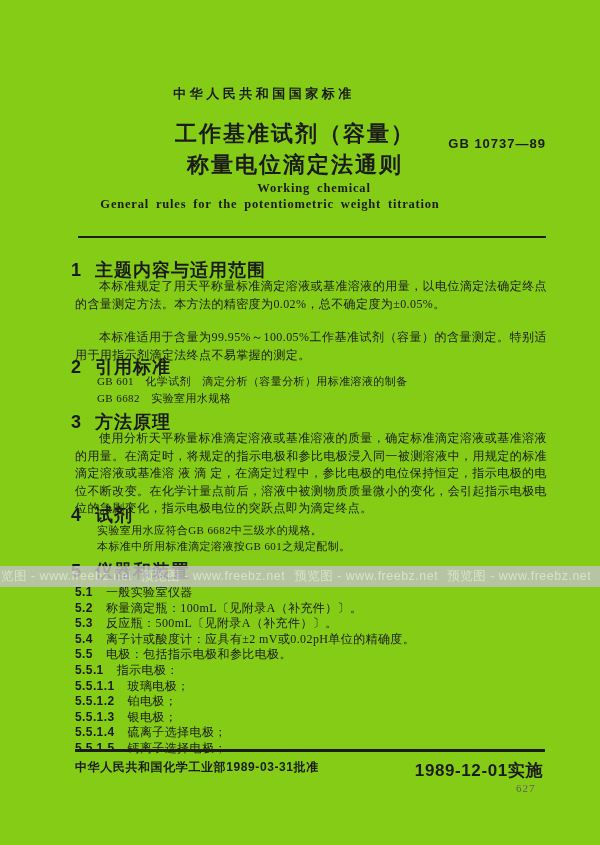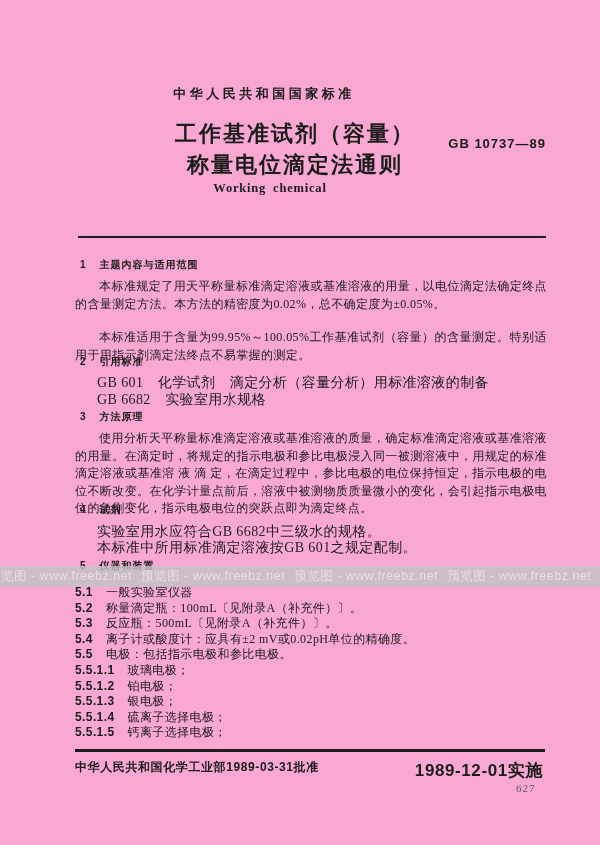--- a/index.html
+++ b/index.html
@@ -4,21 +4,21 @@
 <style>
   html, body { margin: 0; padding: 0; }
   body {
     width: 600px; height: 845px;
     background: #f2f2f0;
     font-family: "Liberation Serif", "DejaVu Serif", serif;
   }
   .page {
     position: relative;
     width: 600px; height: 845px;
-    background: #f9a8d4;
+    background: #84cc16;
     color: #1b1b1b;
     overflow: hidden;
   }
 
   
   .std-label {
     position: absolute; top: 85px; left: 0; width: 528px;
     text-align: center;
     font-family: "Liberation Sans", "DejaVu Sans", sans-serif;
     font-weight: bold; font-size: 13px; letter-spacing: 3.5px;
@@ -35,43 +35,43 @@
     position: absolute; top: 136px; right: 54px;
     font-family: "Liberation Sans", "DejaVu Sans", sans-serif;
     font-weight: bold; font-size: 13px; letter-spacing: 1px;
   }
   .title-en {
     position: absolute; left: 0; width: 540px;
     text-align: center;
     font-weight: bold; font-size: 12.5px;
     letter-spacing: 0.8px; word-spacing: 3px;
   }
-  .title-en.l1 { top: 181px; }
+  .title-en.l1 { top: 181px; padding-left: 44px; }
   .title-en.l2 { top: 197px; }
   .head-rule {
     position: absolute; top: 236px; left: 78px; width: 468px; height: 2px;
     background: #1c1c1c;
   }
 
   
   .sec-h {
-    position: absolute; left: 80px;
-    font-family: "Liberation Sans", "DejaVu Sans", sans-serif;
-    font-weight: bold; font-size: 10px; letter-spacing: 1px;
+    position: absolute; left: 71px;
+    font-family: "Liberation Sans", "DejaVu Sans", sans-serif;
+    font-weight: bold; font-size: 18px; letter-spacing: 1px;
   }
   .sec-h .num { margin-right: 14px; letter-spacing: 0; }
   .para {
     position: absolute; left: 75px; width: 472px;
     font-size: 12px; line-height: 17.5px;
     text-align: justify; text-indent: 2em;
     letter-spacing: 0.4px;
   }
   .refline, .plainline {
     position: absolute; left: 97px; width: 450px;
-    font-size: 14px; letter-spacing: 0.4px;
+    font-size: 11px; letter-spacing: 0.4px;
   }
 
   #sec1-h { top: 258px; }
   #sec1-p1 { top: 278px; }
   #sec1-p2 { top: 329px; }
   #sec2-h { top: 355px; }
   #sec2-r1 { top: 374px; }
   #sec2-r2 { top: 391px; }
   #sec3-h { top: 410px; }
   #sec3-p1 { top: 430px; }
@@ -132,20 +132,21 @@
 </head>
 <body>
 
 <div class="page">
 
   <div class="std-label">中华人民共和国国家标准</div>
   <div class="title-zh l1">工作基准试剂（容量）</div>
   <div class="title-zh l2">称量电位滴定法通则</div>
   <div class="gb-code">GB 10737—89</div>
   <div class="title-en l1">Working chemical</div>
+  <div class="title-en l2">General rules for the potentiometric weight titration</div>
   <div class="head-rule"></div>
 
   <div class="sec-h" id="sec1-h">
     <span class="num">1</span><span>主题内容与适用范围</span>
   </div>
   <div class="para" id="sec1-p1">本标准规定了用天平称量标准滴定溶液或基准溶液的用量，以电位滴定法确定终点的含量测定方法。本方法的精密度为0.02%，总不确定度为±0.05%。</div>
   <div class="para" id="sec1-p2">本标准适用于含量为99.95%～100.05%工作基准试剂（容量）的含量测定。特别适用于用指示剂滴定法终点不易掌握的测定。</div>
 
   <div class="sec-h" id="sec2-h">
     <span class="num">2</span><span>引用标准</span>
@@ -184,20 +185,23 @@
       <span class="num">5.2</span><span>称量滴定瓶：100mL〔见附录A（补充件）〕。</span>
     </div>
     <div class="item-row">
       <span class="num">5.3</span><span>反应瓶：500mL〔见附录A（补充件）〕。</span>
     </div>
     <div class="item-row">
       <span class="num">5.4</span><span>离子计或酸度计：应具有±2 mV或0.02pH单位的精确度。</span>
     </div>
     <div class="item-row">
       <span class="num">5.5</span><span>电极：包括指示电极和参比电极。</span>
+    </div>
+    <div class="item-row">
+      <span class="num">5.5.1</span><span>指示电极：</span>
     </div>
     <div class="item-row">
       <span class="num">5.5.1.1</span><span>玻璃电极；</span>
     </div>
     <div class="item-row">
       <span class="num">5.5.1.2</span><span>铂电极；</span>
     </div>
     <div class="item-row">
       <span class="num">5.5.1.3</span><span>银电极；</span>
     </div>

